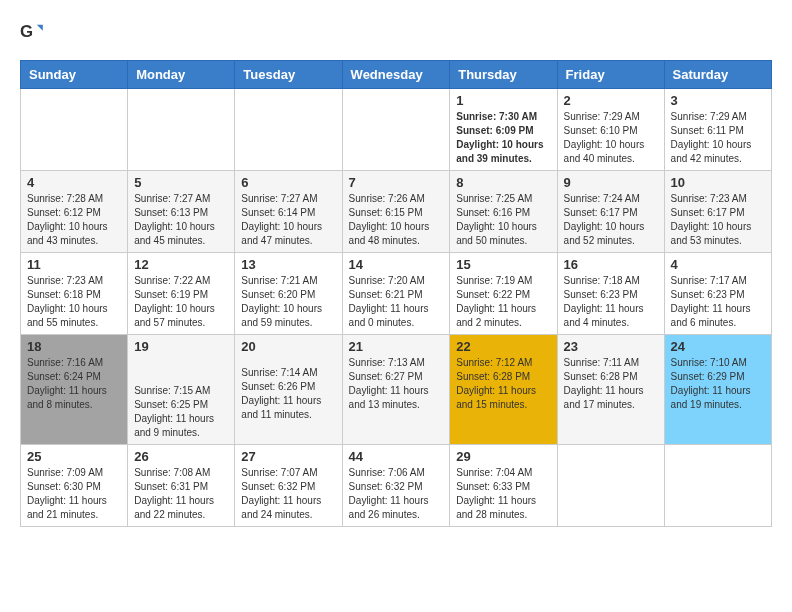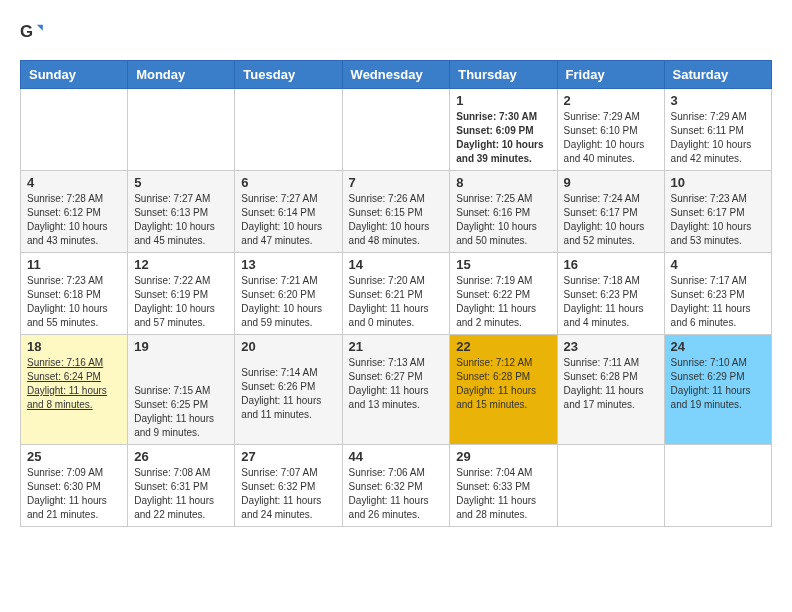--- a/index.html
+++ b/index.html
@@ -231,23 +231,23 @@
         </td>
         <td>
           <span class="day-number">4</span>
           <div class="day-info" style="white-space: pre-line;">Sunrise: 7:17 AM
 Sunset: 6:23 PM
 Daylight: 11 hours
 and 6 minutes.</div>
         </td>
       </tr>
       <tr>
-        <td style="background: #fef9c3;">
+        <td style="background: #a3a3a3;">
           <span class="day-number">18</span>
-          <div class="day-info" style="white-space: pre-line; text-decoration: underline;">Sunrise: 7:16 AM
+          <div class="day-info" style="white-space: pre-line;">Sunrise: 7:16 AM
 Sunset: 6:24 PM
 Daylight: 11 hours
 and 8 minutes.</div>
         </td>
         <td style="background: rgb(245, 245, 245);">
           <span class="day-number">19</span>
           <div class="day-info" style="white-space: pre-line; margin-top: 30px;">Sunrise: 7:15 AM
 Sunset: 6:25 PM
 Daylight: 11 hours
 and 9 minutes.</div>

